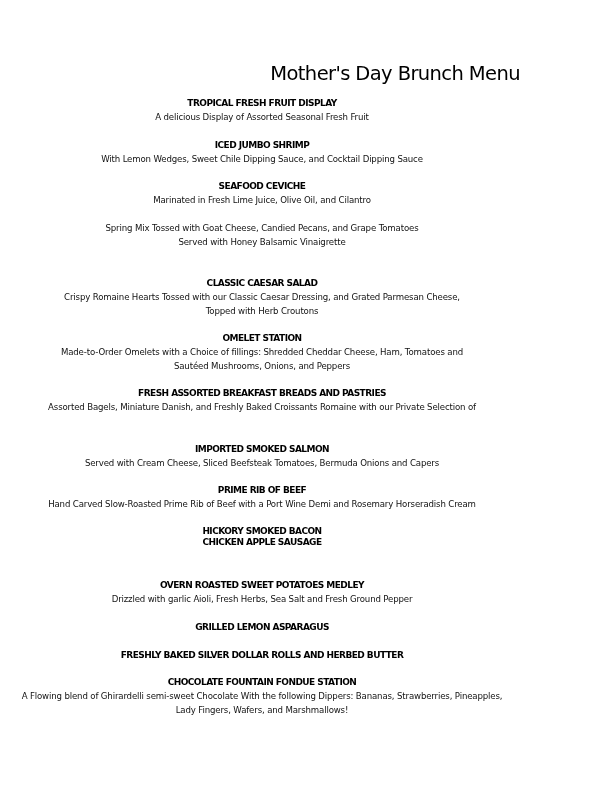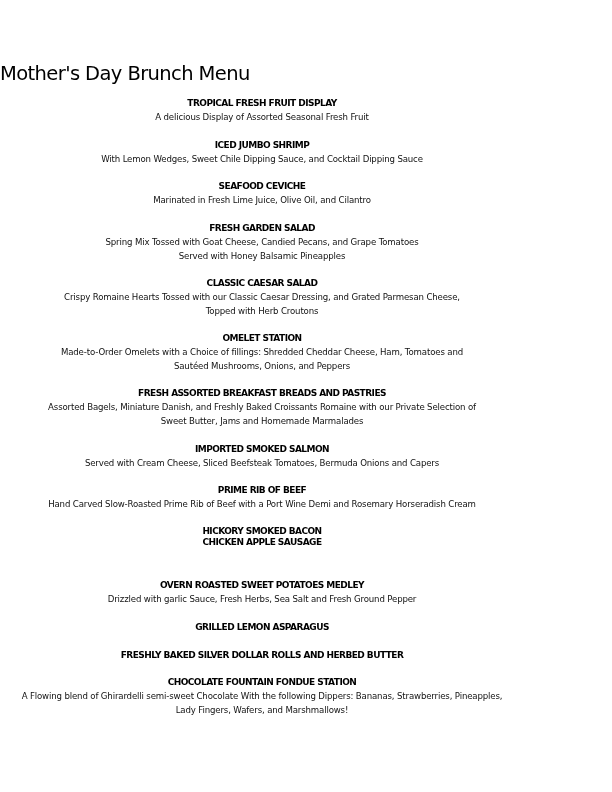--- a/index.html
+++ b/index.html
@@ -20,21 +20,21 @@
       left: 0;
       top: 0;
       width: 612px;
       height: 792px;
     }
     .title {
       position: absolute;
       left: 0;
       width: 520px;
       top: 62px;
-      text-align: left;
+      text-align: right;
       font-size: 19.5px;
       letter-spacing: -0.6px;
       line-height: 24px;
       color: #000;
       font-weight: normal;
       margin: 0;
     }
     .item {
       position: absolute;
       left: 0;
@@ -77,41 +77,39 @@
     <div class="heading">ICED JUMBO SHRIMP</div>
     <div class="desc">With Lemon Wedges, Sweet Chile Dipping Sauce, and Cocktail Dipping Sauce</div>
   </div>
 
   <div class="item" style="top:179px">
     <div class="heading">SEAFOOD CEVICHE</div>
     <div class="desc">Marinated in Fresh Lime Juice, Olive Oil, and Cilantro</div>
   </div>
 
   <div class="item" style="top:221px">
-    <div class="heading">FRESH GARDEN SALAD</div>
     <div class="desc">Spring Mix Tossed with Goat Cheese, Candied Pecans, and Grape Tomatoes</div>
-    <div class="desc">Served with Honey Balsamic Pineapples</div>
+    <div class="desc">Served with Honey Balsamic Vinaigrette</div>
   </div>
 
   <div class="item" style="top:276px">
     <div class="heading">CLASSIC CAESAR SALAD</div>
     <div class="desc">Crispy Romaine Hearts Tossed with our Classic Caesar Dressing, and Grated Parmesan Cheese,</div>
     <div class="desc">Topped with Herb Croutons</div>
   </div>
 
   <div class="item" style="top:331px">
     <div class="heading">OMELET STATION</div>
     <div class="desc">Made-to-Order Omelets with a Choice of fillings: Shredded Cheddar Cheese, Ham, Tomatoes and</div>
     <div class="desc">Sautéed Mushrooms, Onions, and Peppers</div>
   </div>
 
   <div class="item" style="top:386px">
     <div class="heading">FRESH ASSORTED BREAKFAST BREADS AND PASTRIES</div>
     <div class="desc">Assorted Bagels, Miniature Danish, and Freshly Baked Croissants Romaine with our Private Selection of</div>
-    <div class="desc">Sweet Butter, Jams and Homemade Marmalades</div>
   </div>
 
   <div class="item" style="top:442px">
     <div class="heading">IMPORTED SMOKED SALMON</div>
     <div class="desc">Served with Cream Cheese, Sliced Beefsteak Tomatoes, Bermuda Onions and Capers</div>
   </div>
 
   <div class="item" style="top:483px">
     <div class="heading">PRIME RIB OF BEEF</div>
     <div class="desc">Hand Carved Slow-Roasted Prime Rib of Beef with a Port Wine Demi and Rosemary Horseradish Cream</div>
@@ -120,21 +118,21 @@
   <div class="item" style="top:524px">
     <div class="heading">HICKORY SMOKED BACON</div>
   </div>
 
   <div class="item" style="top:535px">
     <div class="heading">CHICKEN APPLE SAUSAGE</div>
   </div>
 
   <div class="item" style="top:578px">
     <div class="heading">OVERN ROASTED SWEET POTATOES MEDLEY</div>
-    <div class="desc">Drizzled with garlic Sauce, Fresh Herbs, Sea Salt and Fresh Ground Pepper</div>
+    <div class="desc">Drizzled with garlic Aioli, Fresh Herbs, Sea Salt and Fresh Ground Pepper</div>
   </div>
 
   <div class="item" style="top:620px">
     <div class="heading">GRILLED LEMON ASPARAGUS</div>
   </div>
 
   <div class="item" style="top:648px">
     <div class="heading">FRESHLY BAKED SILVER DOLLAR ROLLS AND HERBED BUTTER</div>
   </div>
 

